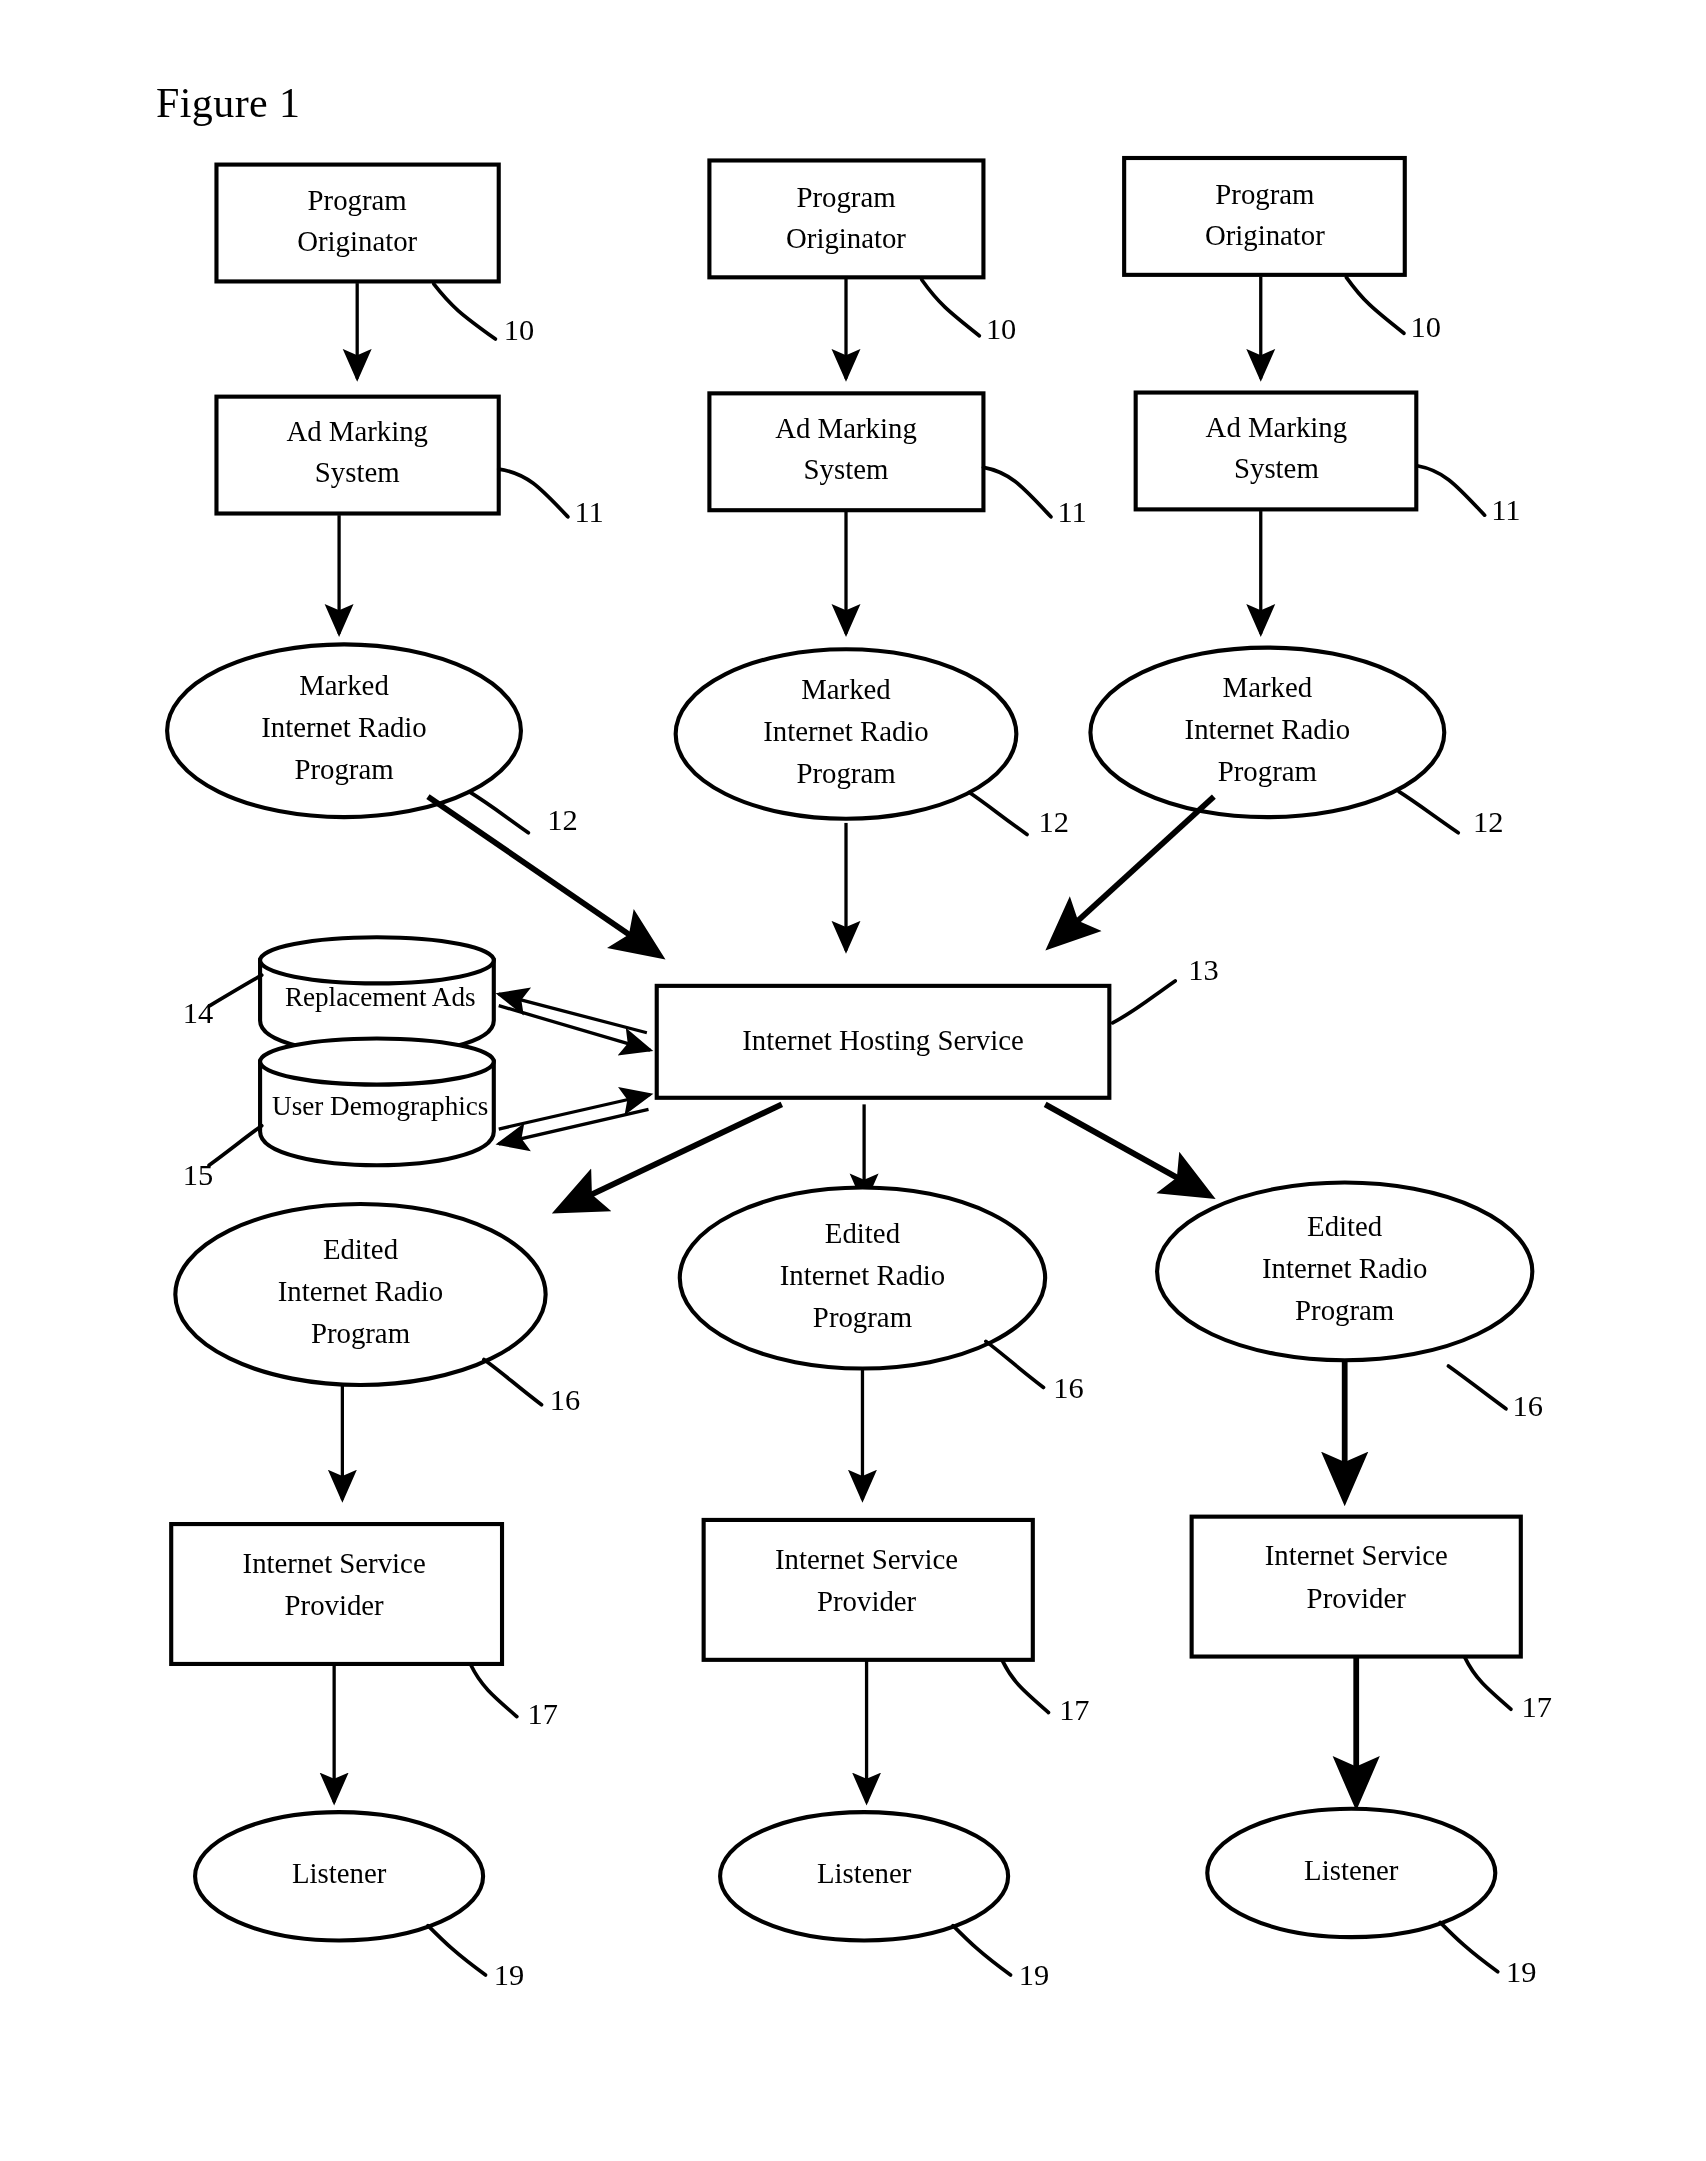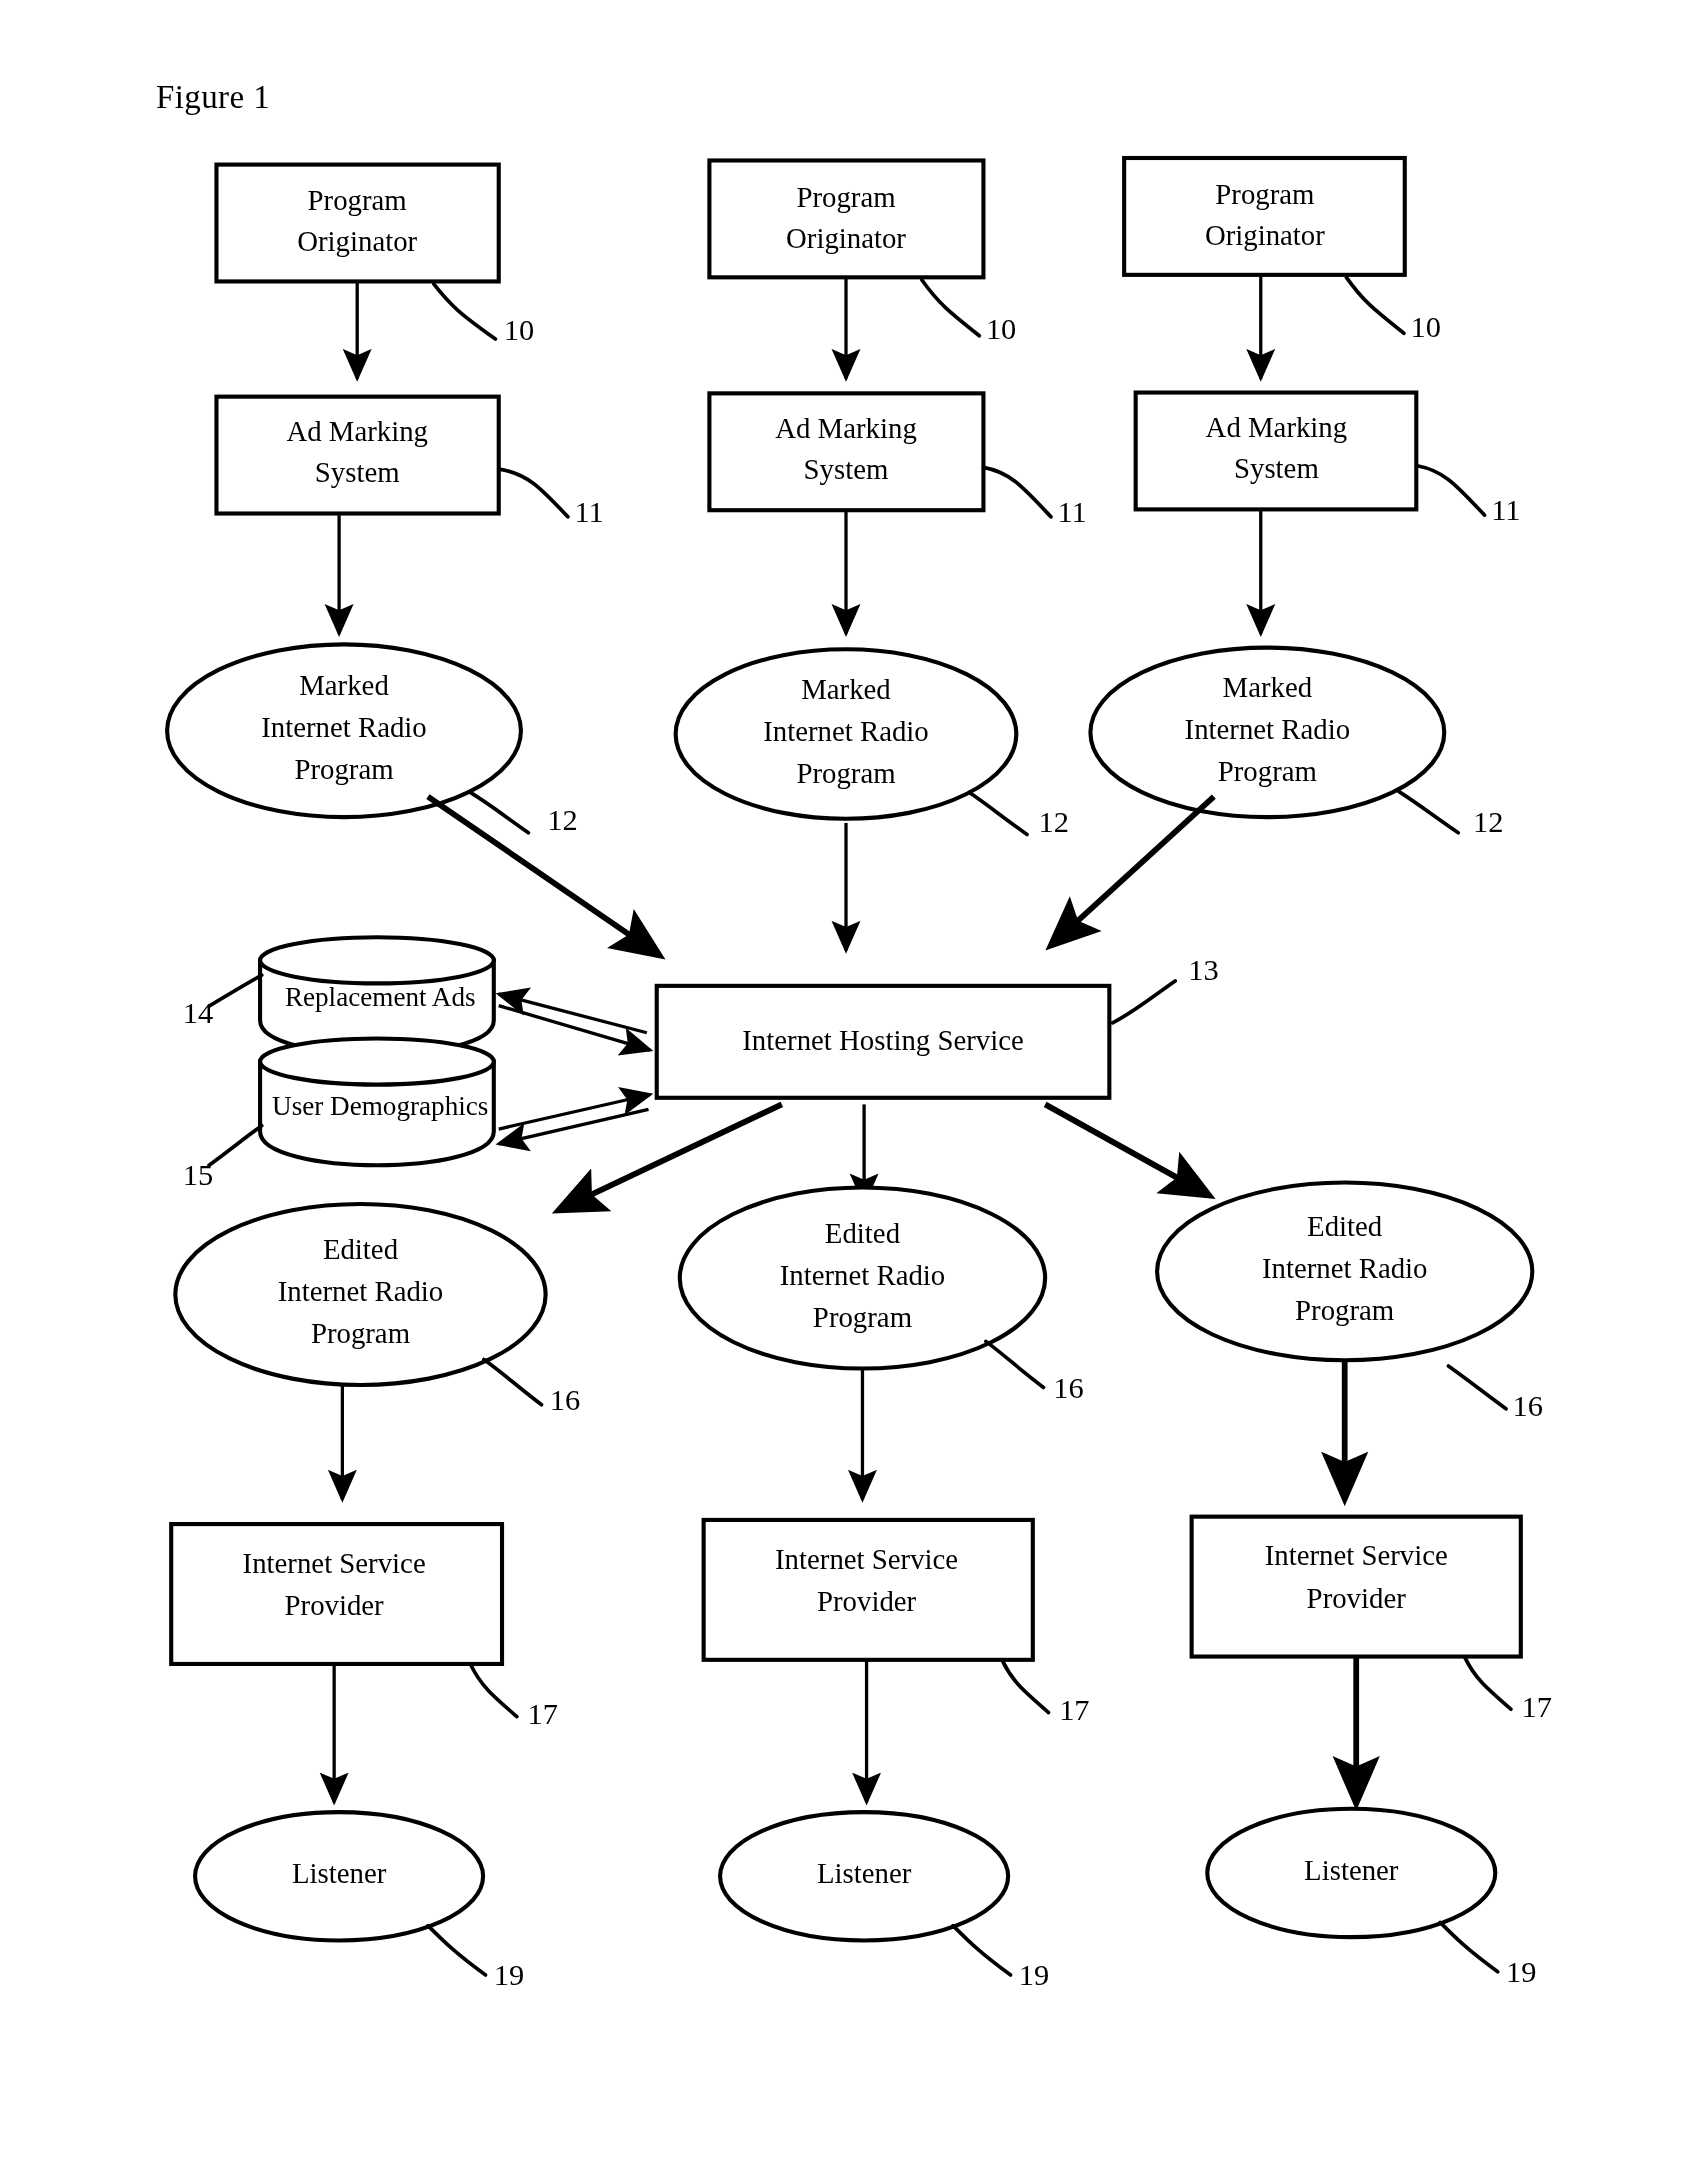--- a/index.html
+++ b/index.html
@@ -14,21 +14,21 @@
     height: 2161px;
     background: #ffffff;
     font-family: "Liberation Serif", "DejaVu Serif", serif;
     color: #000000;
     overflow: hidden;
   }
   #figure-title {
     position: absolute;
     left: 156px;
     top: 79px;
-    font-size: 33px;
+    font-size: 42px;
     letter-spacing: 0.4px;
     color: #000;
     white-space: nowrap;
   }
   svg#diagram {
     position: absolute;
     left: 0;
     top: 0;
     width: 1706px;
     height: 2161px;

